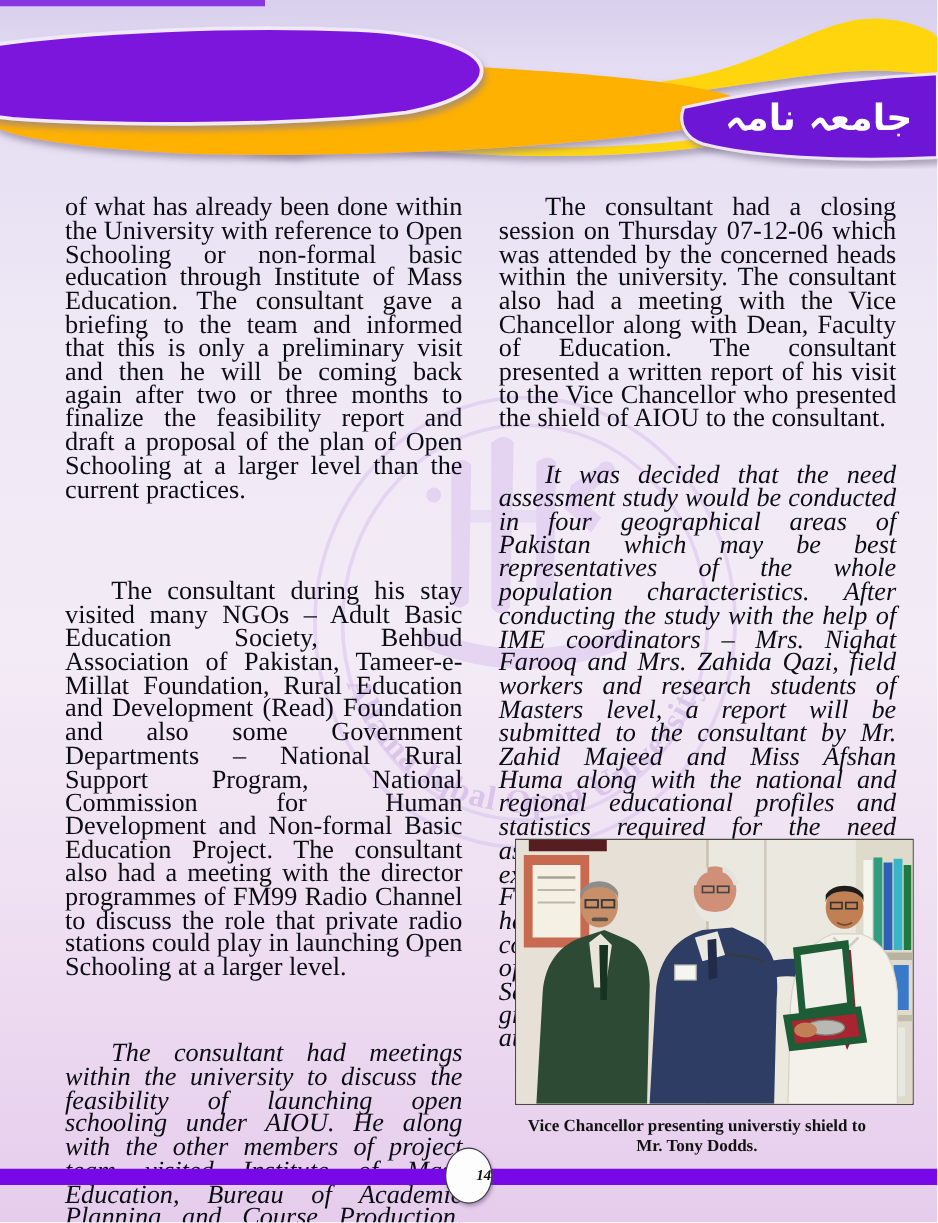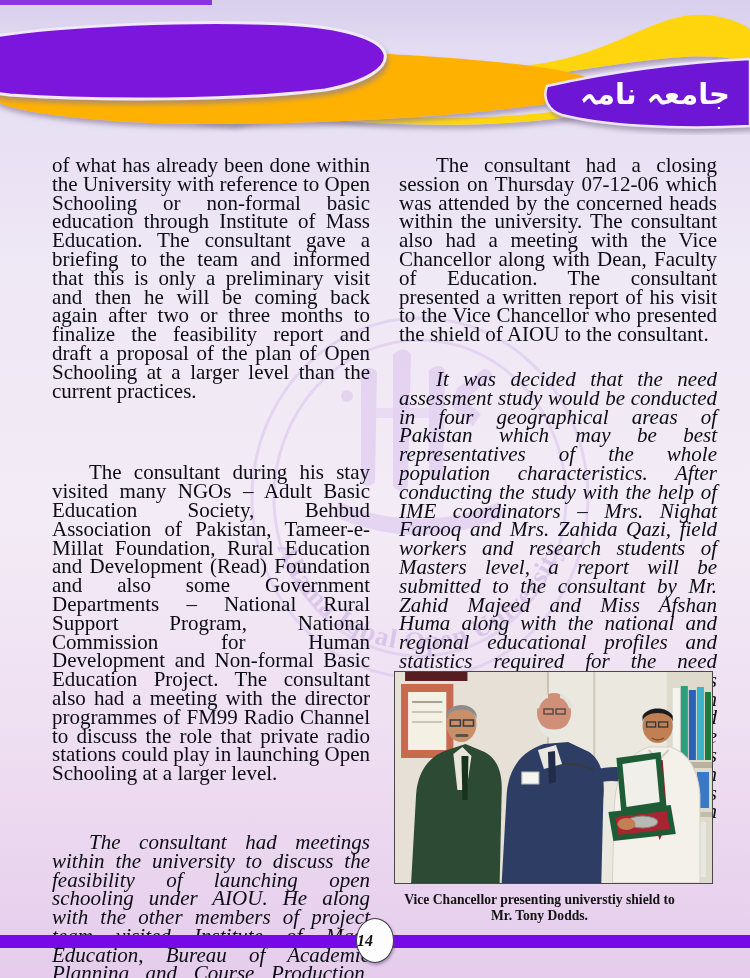--- a/index.html
+++ b/index.html
@@ -15,32 +15,32 @@
     font-size:21px; line-height:18.8px; text-align:justify;
     color:#0c0c14; z-index:2;
   }
   .col-left  { left:52px; }
   .col-right { left:399px; }
   .col p { margin:0; }
   .indent { text-indent:37px; }
   .mt-a { margin-top:63px !important; }
   .mt-b { margin-top:50px !important;font-style:italic; }
   .mt-c { margin-top:26px !important;font-style:italic; }
-  .photo-figure { position:absolute; left:394px; top:671px; width:291px; z-index:3; }
+  .photo-figure { position:absolute; left:412px; top:671px; width:291px; z-index:3; }
   .photo-frame { width:317px; height:211px; border:1px solid #4a4a45; background:#eceae2; box-sizing:content-box; }
   .photo-caption {
     margin-top:4px; text-align:center; font-weight:bold;
     font-size:13.6px; line-height:1.2; color:#121212;
   }
   .footer-bar { position:absolute; left:0; top:935px; width:750px; height:13px; background:#7708e8; z-index:4; }
   .page-badge {
     position:absolute; left:356px; top:918px; width:36px; height:43px; z-index:5;
     background:#fdfdfe; border:1.5px solid #3c3c46; border-radius:50%;
-    display:flex; align-items:center; justify-content:flex-start;
-    font-weight:bold; font-style:italic; font-size:16px; color:#111;
+    display:flex; align-items:center; justify-content:flex-end;
+    font-weight:bold; font-style:italic; font-size:12px; color:#111;
     box-shadow:1px 2px 3px rgba(90,70,110,.45);
   }
 </style>
 </head>
 <body>
 
 <div class="page">
 
   <svg class="header-art" width="750" height="135" viewBox="0 0 750 135">
     <defs>

